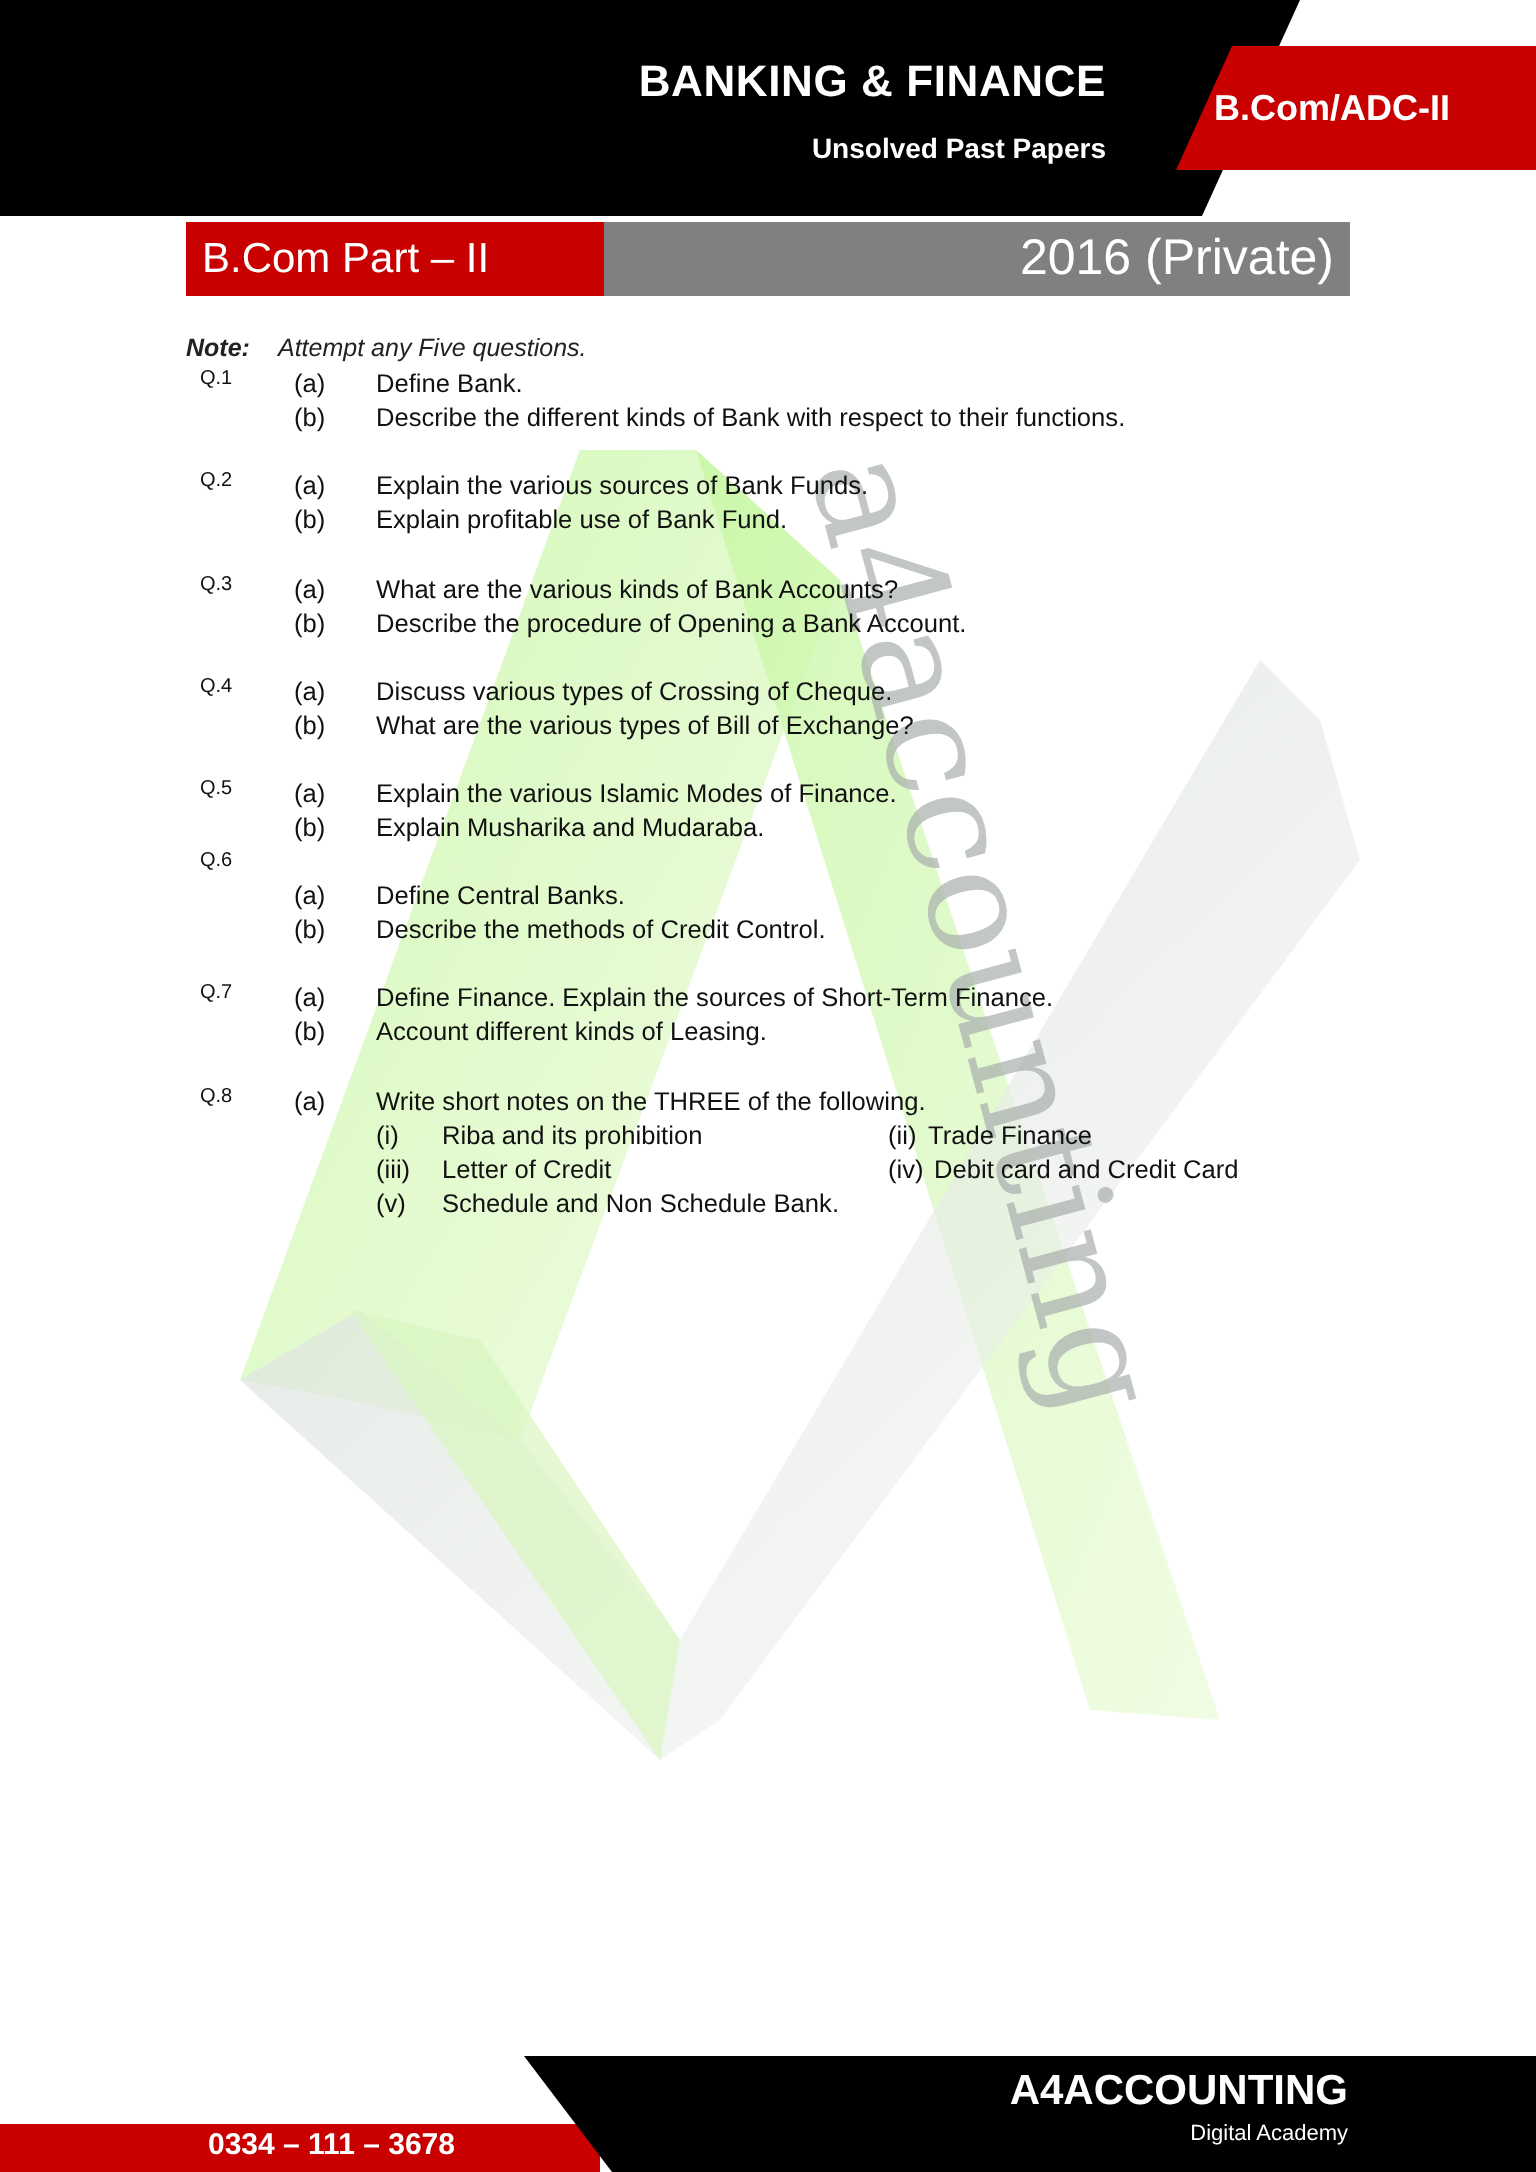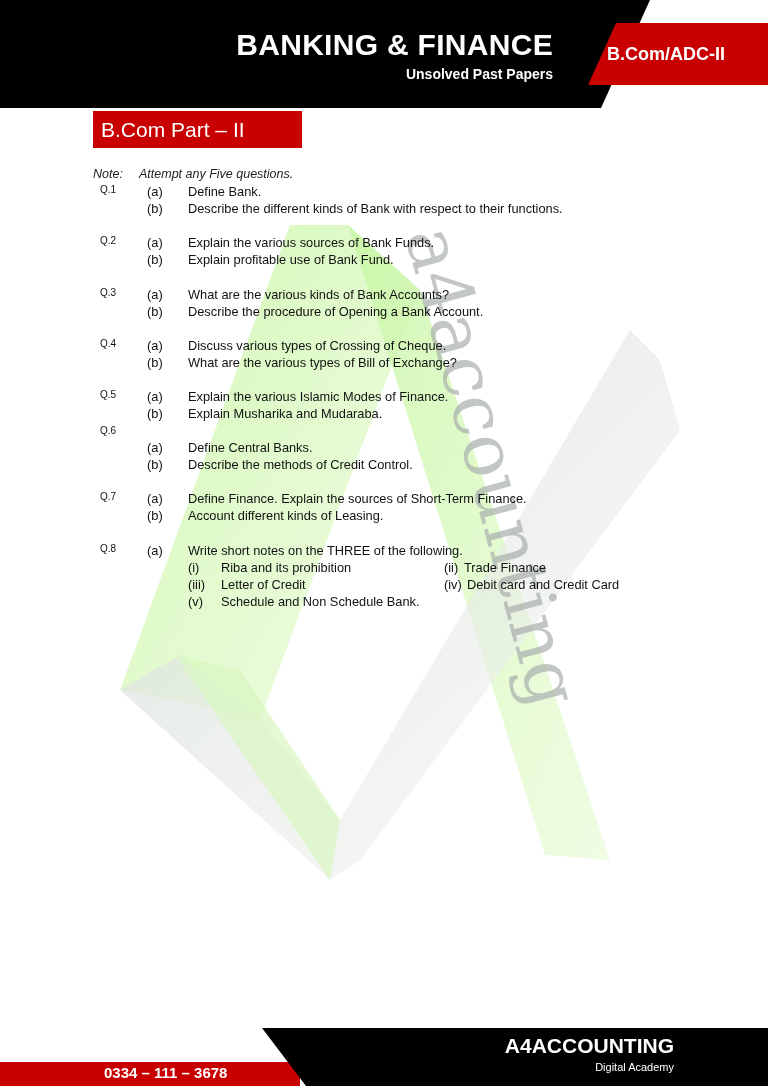--- a/index.html
+++ b/index.html
@@ -12,21 +12,21 @@
     clip-path: polygon(0 0, 650px 0, 601px 108px, 0 108px);
   }
   .hdr-red {
     position: absolute; left: 588px; top: 23px; width: 180px; height: 62px;
     background: #c80000;
     clip-path: polygon(28px 0, 180px 0, 180px 62px, 0 62px);
   }
   .hdr-title {
     position: absolute; right: 215px; top: 28px; color: #fff;
     font-family: "Liberation Sans", sans-serif; font-weight: bold;
-    font-size: 30px; letter-spacing: 0.3px; white-space: nowrap;
+    font-size: 22px; letter-spacing: 0.3px; white-space: nowrap;
   }
   .hdr-sub {
     position: absolute; right: 215px; top: 66px; color: #fff;
     font-weight: bold; font-size: 14px; white-space: nowrap;
   }
   .hdr-badge {
     position: absolute; left: 607px; top: 44px; color: #fff;
     font-weight: bold; font-size: 18px; white-space: nowrap;
   }
 
@@ -40,21 +40,21 @@
     font-size: 25px; text-align: right; padding-right: 8px; line-height: 37px; white-space: nowrap;
   }
 
   .watermark { position: absolute; left: 0; top: 0; width: 768px; height: 1086px; pointer-events: none; }
 
   .content { position: absolute; left: 0; top: 0; width: 768px; }
   .note {
     position: absolute; left: 93px; top: 167px; font-style: italic; font-size: 12.5px; color: #222;
     white-space: nowrap;
   }
-  .note .note-label { display: inline-block; width: 46px; }
+  .note .note-label { display: inline-block; width: 46px; font-weight: bold; }
   .qnum { position: absolute; left: 100px; font-size: 10px; white-space: nowrap; }
   .qpart { position: absolute; left: 147px; font-size: 12.8px; white-space: nowrap; }
   .qtext { position: absolute; left: 188px; font-size: 12.8px; white-space: nowrap; }
   .sub-roman { position: absolute; font-size: 12.8px; white-space: nowrap; }
 
   .ftr-red {
     position: absolute; left: 0; top: 1062px; width: 300px; height: 24px;
     background: #c80000;
   }
   .ftr-black {
@@ -79,20 +79,21 @@
 <body>
 
 <div class="hdr-black"></div>
 <div class="hdr-red"></div>
 <div class="hdr-title">BANKING &amp; FINANCE</div>
 <div class="hdr-sub">Unsolved Past Papers</div>
 <div class="hdr-badge">B.Com/ADC-II</div>
 
 <div class="subj-bar">
   <div class="subj-left">B.Com Part – II</div>
+  <div class="subj-right">2016 (Private)</div>
 </div>
 
 <svg class="watermark" viewBox="0 0 768 1086" xmlns="http://www.w3.org/2000/svg">
   <defs>
     <linearGradient id="gg" x1="0" y1="0" x2="1" y2="1">
       <stop offset="0" stop-color="#c9f7a6" stop-opacity="0.85"></stop>
       <stop offset="1" stop-color="#eafbd8" stop-opacity="0.7"></stop>
     </linearGradient>
     <linearGradient id="gr" x1="0" y1="0" x2="1" y2="1">
       <stop offset="0" stop-color="#d7ddd9" stop-opacity="0.85"></stop>

